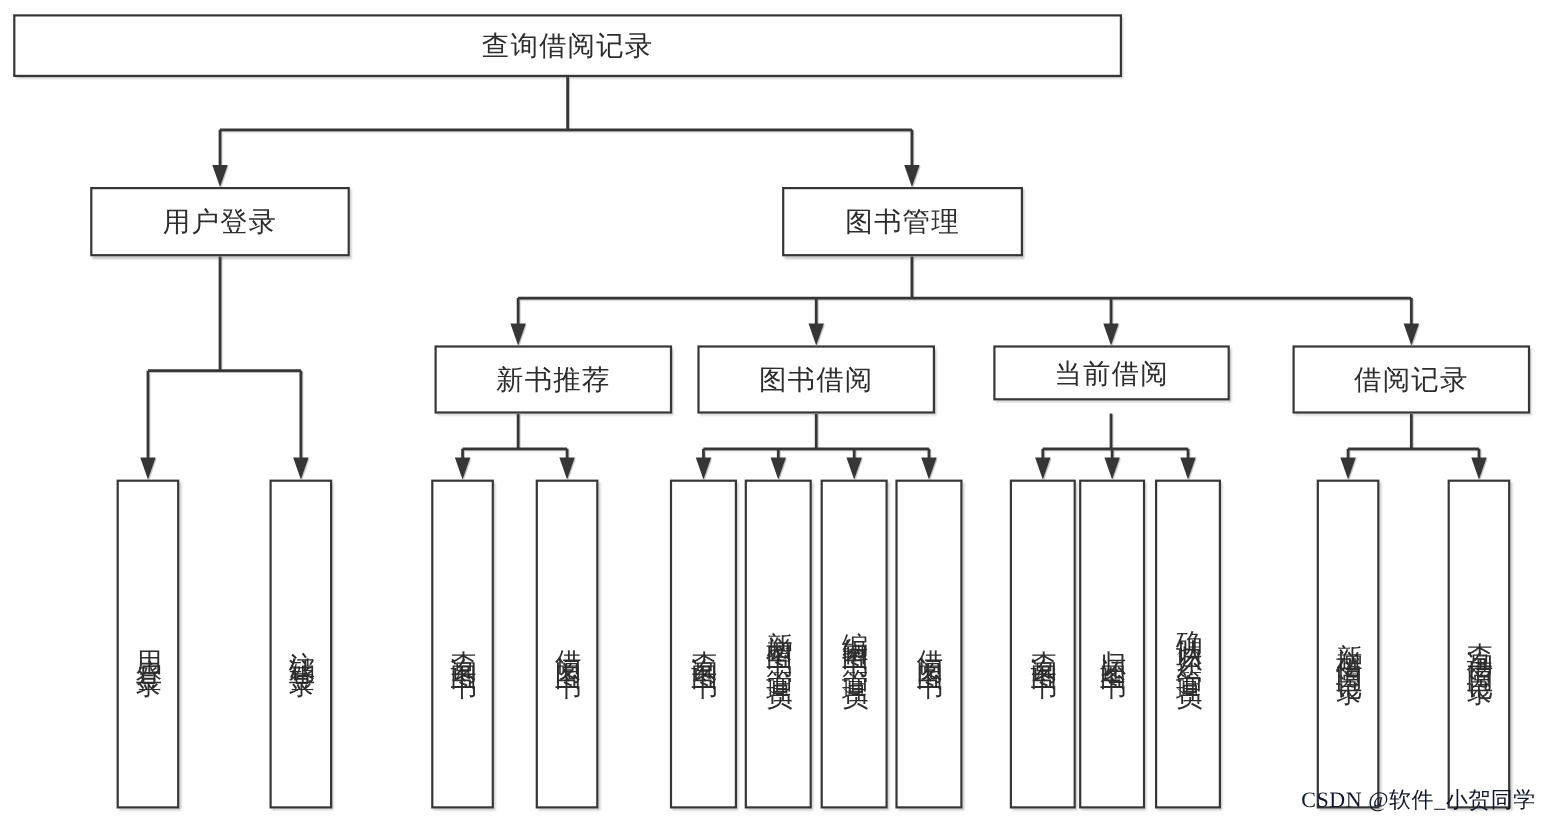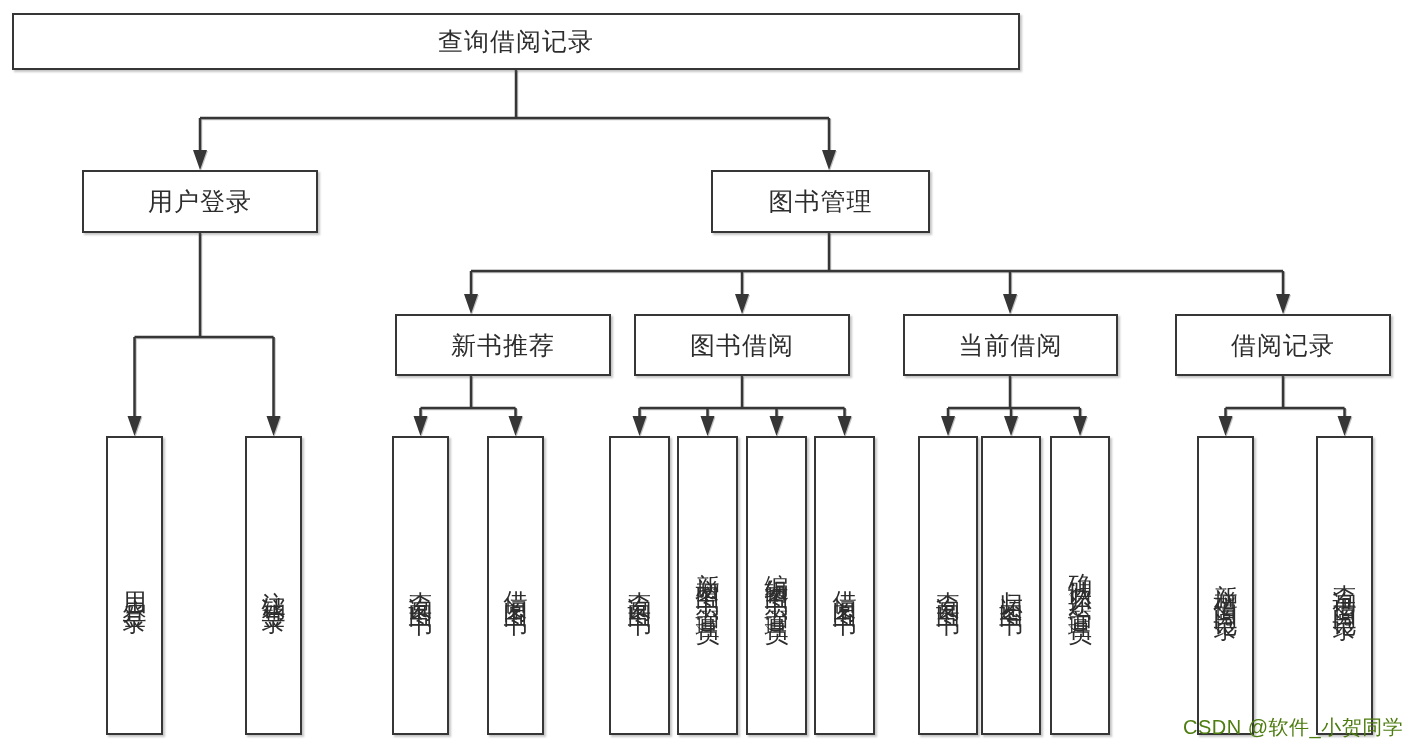--- a/index.html
+++ b/index.html
@@ -20,21 +20,21 @@
   .v-label{
     writing-mode:vertical-rl;text-orientation:mixed;
     font-size:24px;letter-spacing:7px;line-height:1;white-space:nowrap;
   }
   
   #root-box{left:12px;top:13px;width:1008px;height:57px;}
   #l1-0{left:82px;top:170px;width:236px;height:63px;}
   #l1-1{left:711px;top:170px;width:219px;height:63px;align-items:center;}
   #l2-0{left:363px;top:314px;width:216px;height:62px;margin-left:32px;}
   #l2-1{left:634px;top:314px;width:216px;height:62px;}
-  #l2-2{left:903px;top:314px;width:215px;height:62px;}
+  #l2-2{left:903px;top:314px;width:215px;height:50px;}
   #l2-3{left:1175px;top:314px;width:216px;height:62px;font-family:Liberation Serif, serif;}
   #leaf-a0{left:106px;width:57px;}
   #leaf-a1{left:245px;width:57px;}
   #leaf-b0{left:392px;width:57px;}
   #leaf-b1{left:487px;width:57px;}
   #leaf-c0{left:609px;width:61px;}
   #leaf-c1{left:677px;width:61px;}
   #leaf-c2{left:746px;width:61px;}
   #leaf-c3{left:814px;width:61px;}
   #leaf-d0{left:918px;width:60px;}
@@ -146,15 +146,15 @@
     <span class="v-label">确认归还（管理员）</span>
   </div>
 
   <div class="node leaf" id="leaf-e0">
     <span class="v-label">新增借阅记录</span>
   </div>
   <div class="node leaf" id="leaf-e1">
     <span class="v-label">查询借阅记录</span>
   </div>
 
-  <div id="watermark" style="color: #4d7c0f;">CSDN @软件_小贺同学</div>
+  <div id="watermark" style="color: #0f172a; font-family: Liberation Serif, serif;">CSDN @软件_小贺同学</div>
 
 </div>
 
 </body></html>

